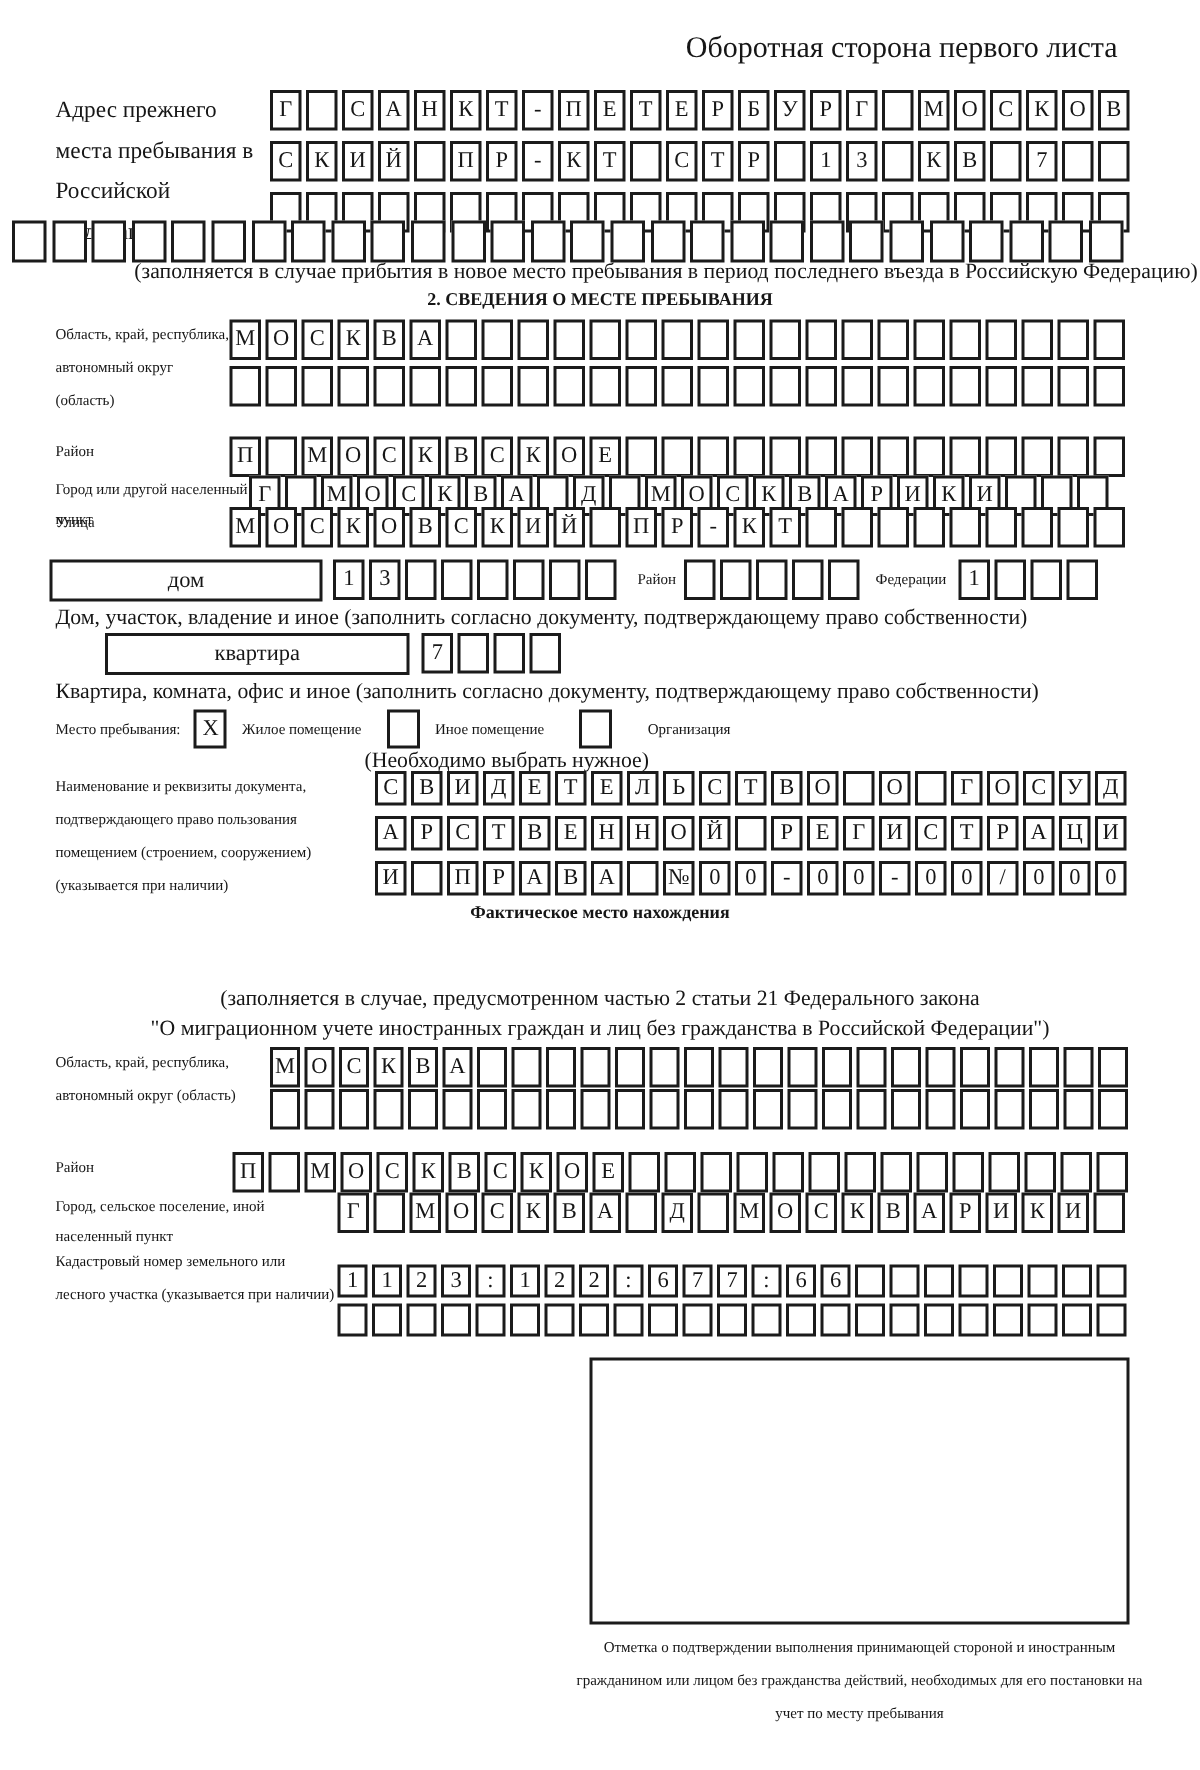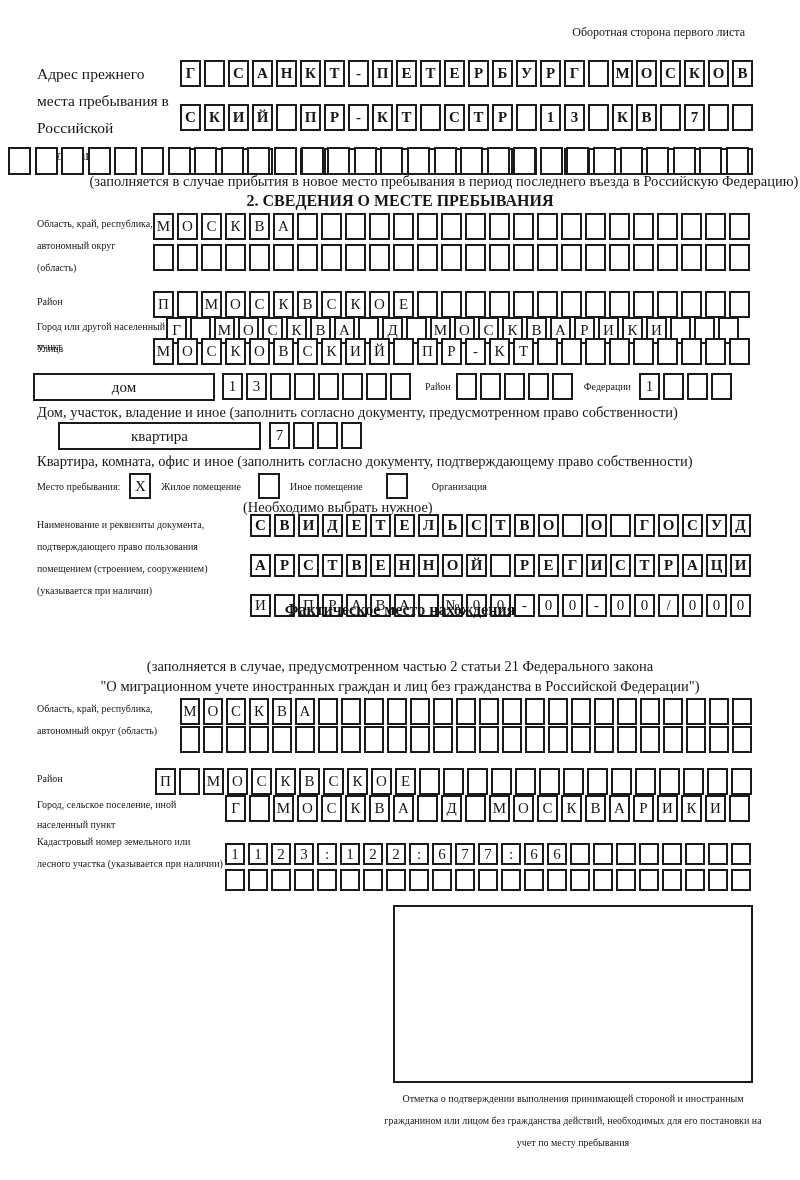--- a/index.html
+++ b/index.html
@@ -9,45 +9,45 @@
   }
   .abs{position:absolute;}
   .lbl{font-size:10px;line-height:21px;}
   .flex{display:flex;align-items:flex-start;}
   .rows > div{white-space:nowrap;}
   .cell{
     box-sizing:border-box;display:inline-block;width:21px;height:27px;
     border:2px solid #1b1b1b;margin-right:3px;background:#fff;
     text-align:center;font-size:15px;line-height:23px;vertical-align:top;
   }
-  .mb3{margin-bottom:17px;font-weight:bold;}
+  .mb3{margin-bottom:7px;}
   .mb4{margin-bottom:4px;}
   .pitch23 .cell{width:20px;}
   .h23 .cell{height:23px;line-height:19px;}
   .h22 .cell{height:22px;line-height:18px;}
   .wide26 .cell{width:23px;height:28px;margin-right:3.6px;line-height:24px;}
   .field-box{
     box-sizing:border-box;border:2px solid #1b1b1b;height:28px;
     display:flex;align-items:center;justify-content:center;font-size:15px;background:#fff;
   }
   .checkbox{
     box-sizing:border-box;display:inline-flex;width:22px;height:26px;border:2px solid #1b1b1b;
     align-items:center;justify-content:center;font-size:15px;background:#fff;vertical-align:middle;
   }
   .note{font-size:14.5px;line-height:19px;}
   .center{width:800px;text-align:center;}
-  .title{font-size:16px;font-weight:bold;}
+  .title{font-size:12px;font-weight:bold;}
   .stamp-box{box-sizing:border-box;border:2px solid #1b1b1b;background:#fff;}
 </style>
 </head>
 <body>
 
 <div class="page">
 
-  <div class="abs lbl" style="top:22px;right:55px;font-size:12px;">Оборотная сторона первого листа</div>
+  <div class="abs lbl" style="top:22px;right:55px;font-size:20px;">Оборотная сторона первого листа</div>
 
   <div class="abs flex" style="top:60px;left:37px;">
     <div class="lbl" style="width:143px;line-height:27px;font-size:15.5px;">Адрес прежнего места пребывания в Российской Федерации</div>
     <div class="rows">
       <div class="mb3"><span class="cell">Г</span><span class="cell"></span><span class="cell">С</span><span class="cell">А</span><span class="cell">Н</span><span class="cell">К</span><span class="cell">Т</span><span class="cell">-</span><span class="cell">П</span><span class="cell">Е</span><span class="cell">Т</span><span class="cell">Е</span><span class="cell">Р</span><span class="cell">Б</span><span class="cell">У</span><span class="cell">Р</span><span class="cell">Г</span><span class="cell"></span><span class="cell">М</span><span class="cell">О</span><span class="cell">С</span><span class="cell">К</span><span class="cell">О</span><span class="cell">В</span></div>
       <div class="mb3"><span class="cell">С</span><span class="cell">К</span><span class="cell">И</span><span class="cell">Й</span><span class="cell"></span><span class="cell">П</span><span class="cell">Р</span><span class="cell">-</span><span class="cell">К</span><span class="cell">Т</span><span class="cell"></span><span class="cell">С</span><span class="cell">Т</span><span class="cell">Р</span><span class="cell"></span><span class="cell">1</span><span class="cell">3</span><span class="cell"></span><span class="cell">К</span><span class="cell">В</span><span class="cell"></span><span class="cell">7</span><span class="cell"></span><span class="cell"></span></div>
       <div class="mb3"><span class="cell"></span><span class="cell"></span><span class="cell"></span><span class="cell"></span><span class="cell"></span><span class="cell"></span><span class="cell"></span><span class="cell"></span><span class="cell"></span><span class="cell"></span><span class="cell"></span><span class="cell"></span><span class="cell"></span><span class="cell"></span><span class="cell"></span><span class="cell"></span><span class="cell"></span><span class="cell"></span><span class="cell"></span><span class="cell"></span><span class="cell"></span><span class="cell"></span><span class="cell"></span><span class="cell"></span></div>
     </div>
   </div>
   <div class="abs wide26" style="top:147px;left:8px;white-space:nowrap;"><span class="cell"></span><span class="cell"></span><span class="cell"></span><span class="cell"></span><span class="cell"></span><span class="cell"></span><span class="cell"></span><span class="cell"></span><span class="cell"></span><span class="cell"></span><span class="cell"></span><span class="cell"></span><span class="cell"></span><span class="cell"></span><span class="cell"></span><span class="cell"></span><span class="cell"></span><span class="cell"></span><span class="cell"></span><span class="cell"></span><span class="cell"></span><span class="cell"></span><span class="cell"></span><span class="cell"></span><span class="cell"></span><span class="cell"></span><span class="cell"></span><span class="cell"></span></div>
@@ -79,23 +79,23 @@
   </div>
 
   <div class="abs flex" style="top:373px;left:33px;align-items:flex-start;">
     <div class="field-box" style="width:182px;">дом</div>
     <div style="margin-left:7px;white-space:nowrap;"><span class="cell">1</span><span class="cell">3</span><span class="cell"></span><span class="cell"></span><span class="cell"></span><span class="cell"></span><span class="cell"></span><span class="cell"></span></div>
     <div class="lbl" style="margin-left:11px;line-height:27px;">Район</div>
     <div style="margin-left:5px;white-space:nowrap;"><span class="cell"></span><span class="cell"></span><span class="cell"></span><span class="cell"></span><span class="cell"></span></div>
     <div class="lbl" style="margin-left:8px;line-height:27px;">Федерации</div>
     <div style="margin-left:8px;white-space:nowrap;"><span class="cell">1</span><span class="cell"></span><span class="cell"></span><span class="cell"></span></div>
   </div>
-  <div class="abs note" style="top:403px;left:37px;">Дом, участок, владение и иное (заполнить согласно документу, предусмотренном право собственности)</div>
+  <div class="abs note" style="top:403px;left:37px;">Дом, участок, владение и иное (заполнить согласно документу, подтверждающему право собственности)</div>
 
-  <div class="abs flex" style="top:422px;left:27px;padding-left:31px;">
+  <div class="abs flex" style="top:422px;left:39px;padding-left:31px;">
     <div class="field-box" style="width:203px;">квартира</div>
     <div style="margin-left:8px;white-space:nowrap;"><span class="cell">7</span><span class="cell"></span><span class="cell"></span><span class="cell"></span></div>
   </div>
   <div class="abs note" style="top:452px;left:37px;">Квартира, комната, офис и иное (заполнить согласно документу, подтверждающему право собственности)</div>
 
   <div class="abs flex" style="top:473px;left:37px;align-items:center;">
     <span class="lbl">Место пребывания:</span>
     <span class="checkbox" style="margin-left:9px;">X</span>
     <span class="lbl" style="margin-left:10px;">Жилое помещение</span>
     <span class="checkbox" style="margin-left:17px;"></span>

